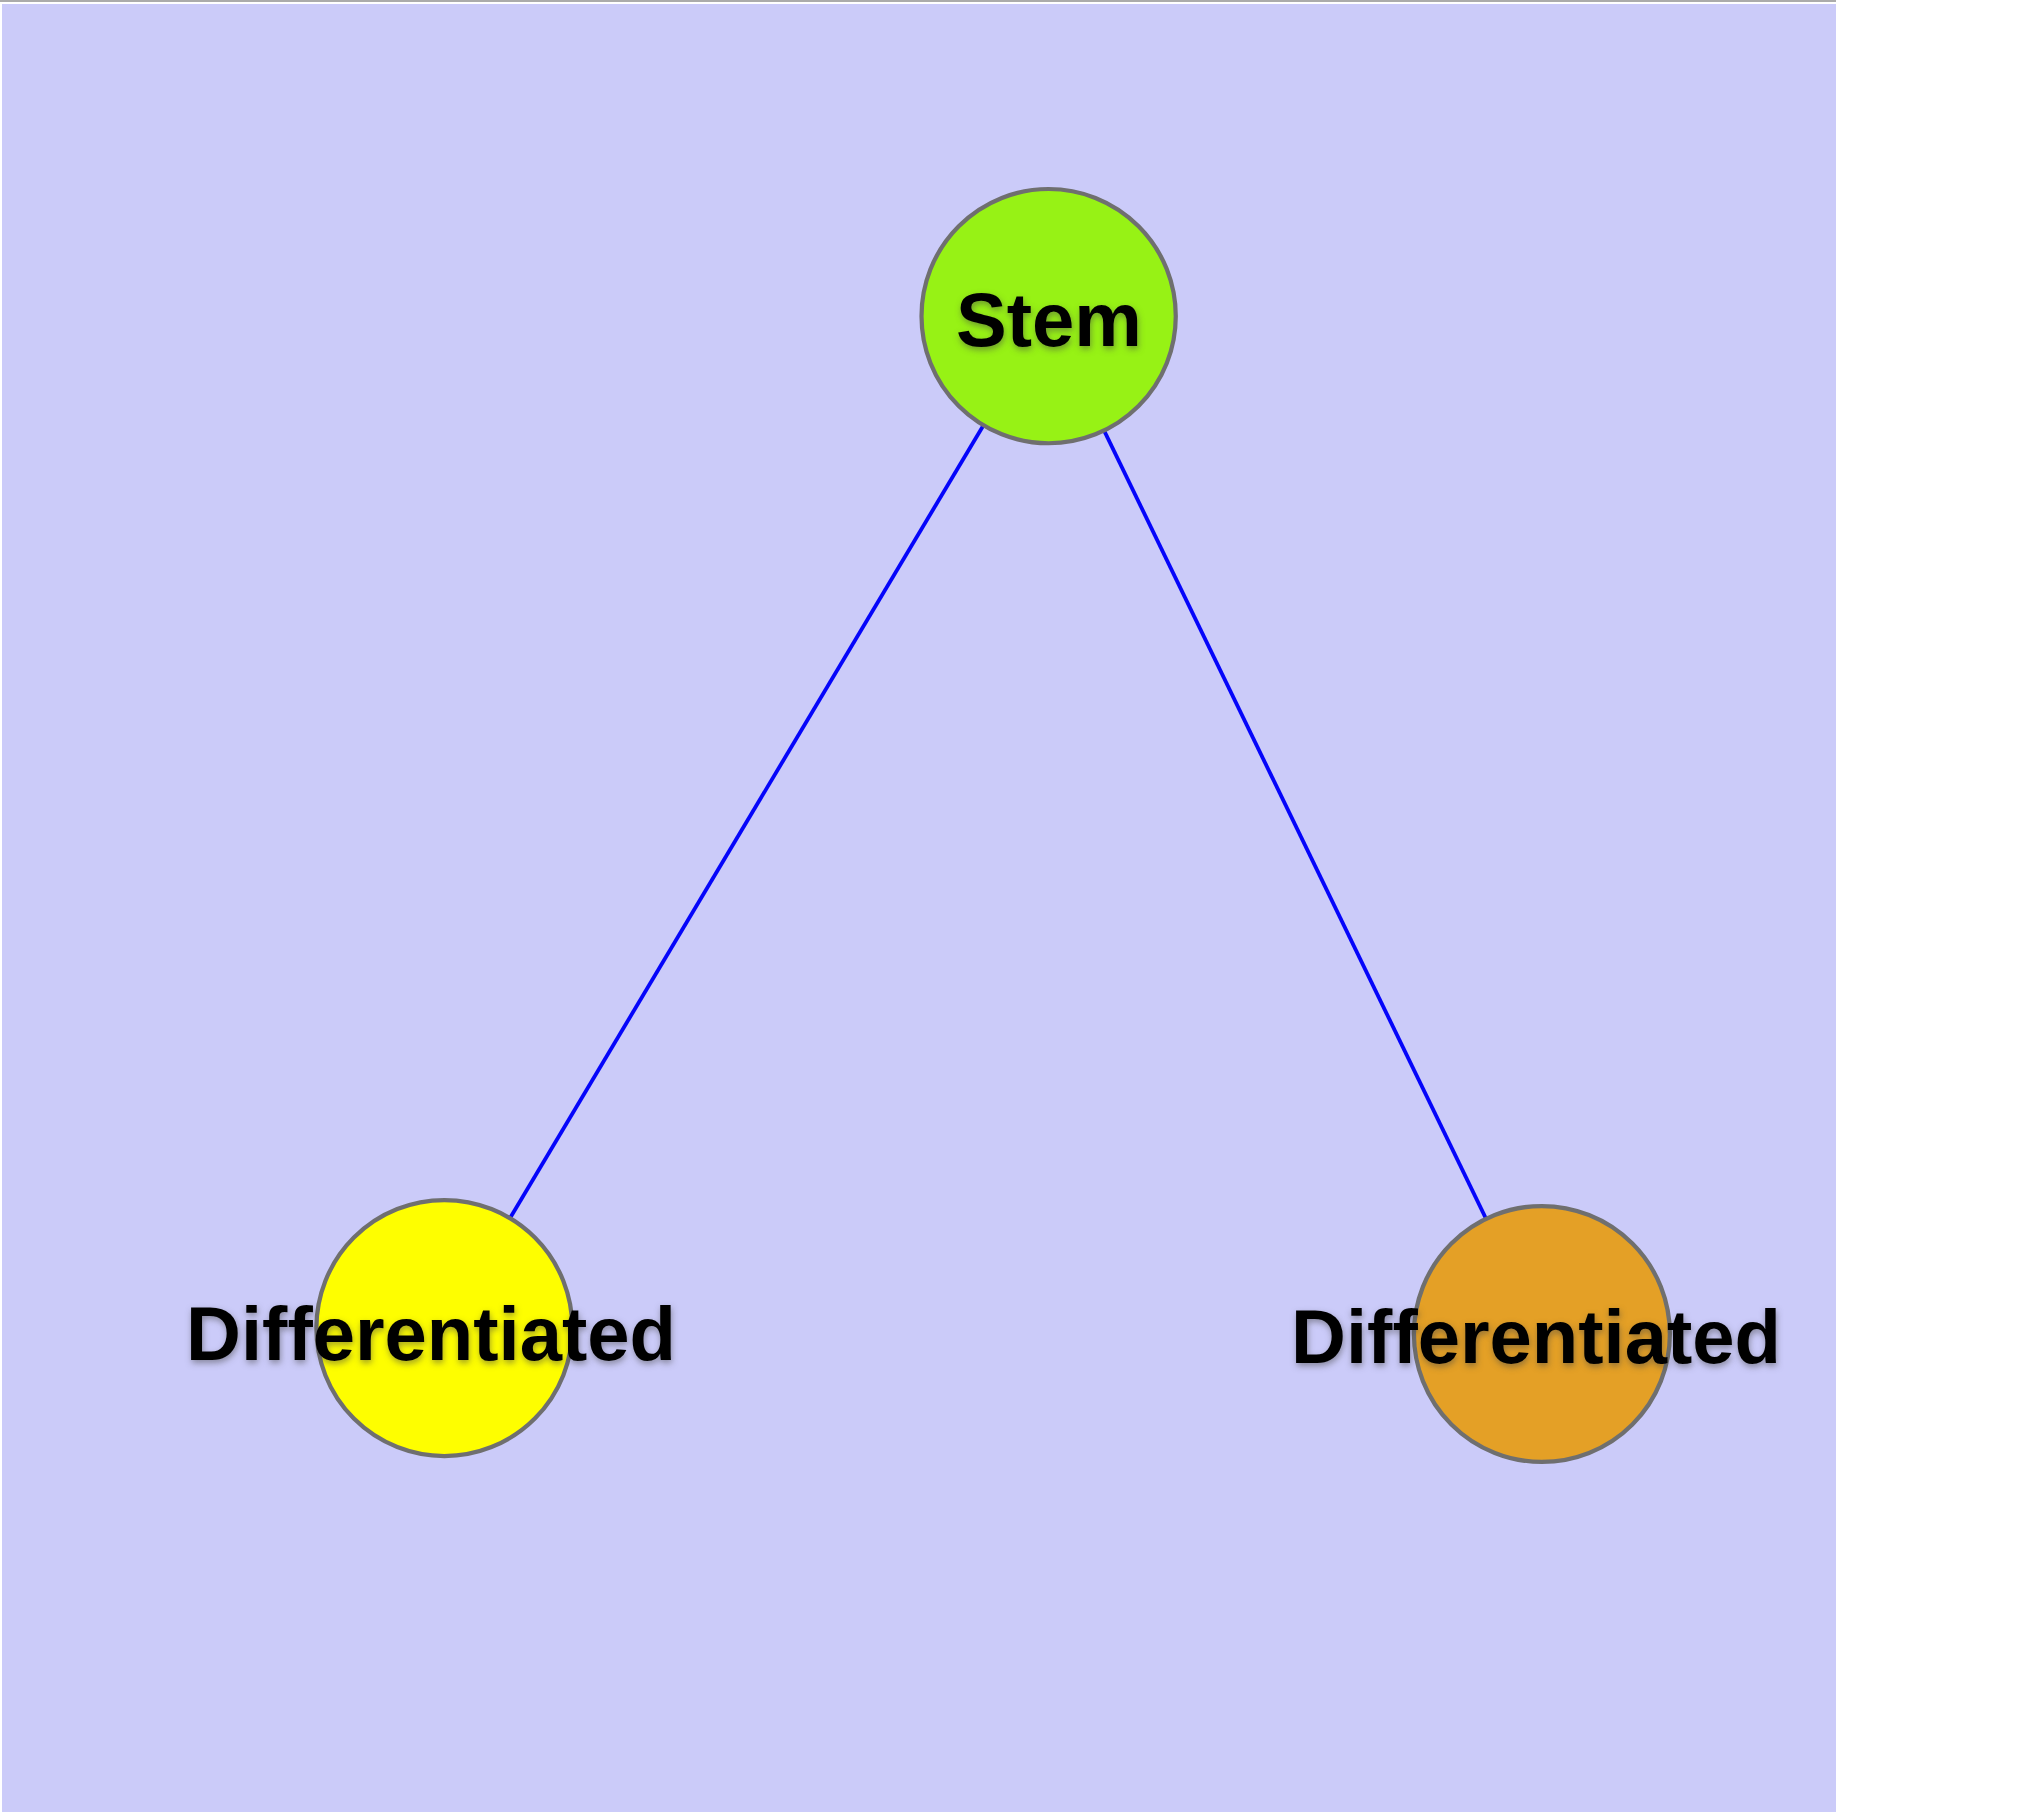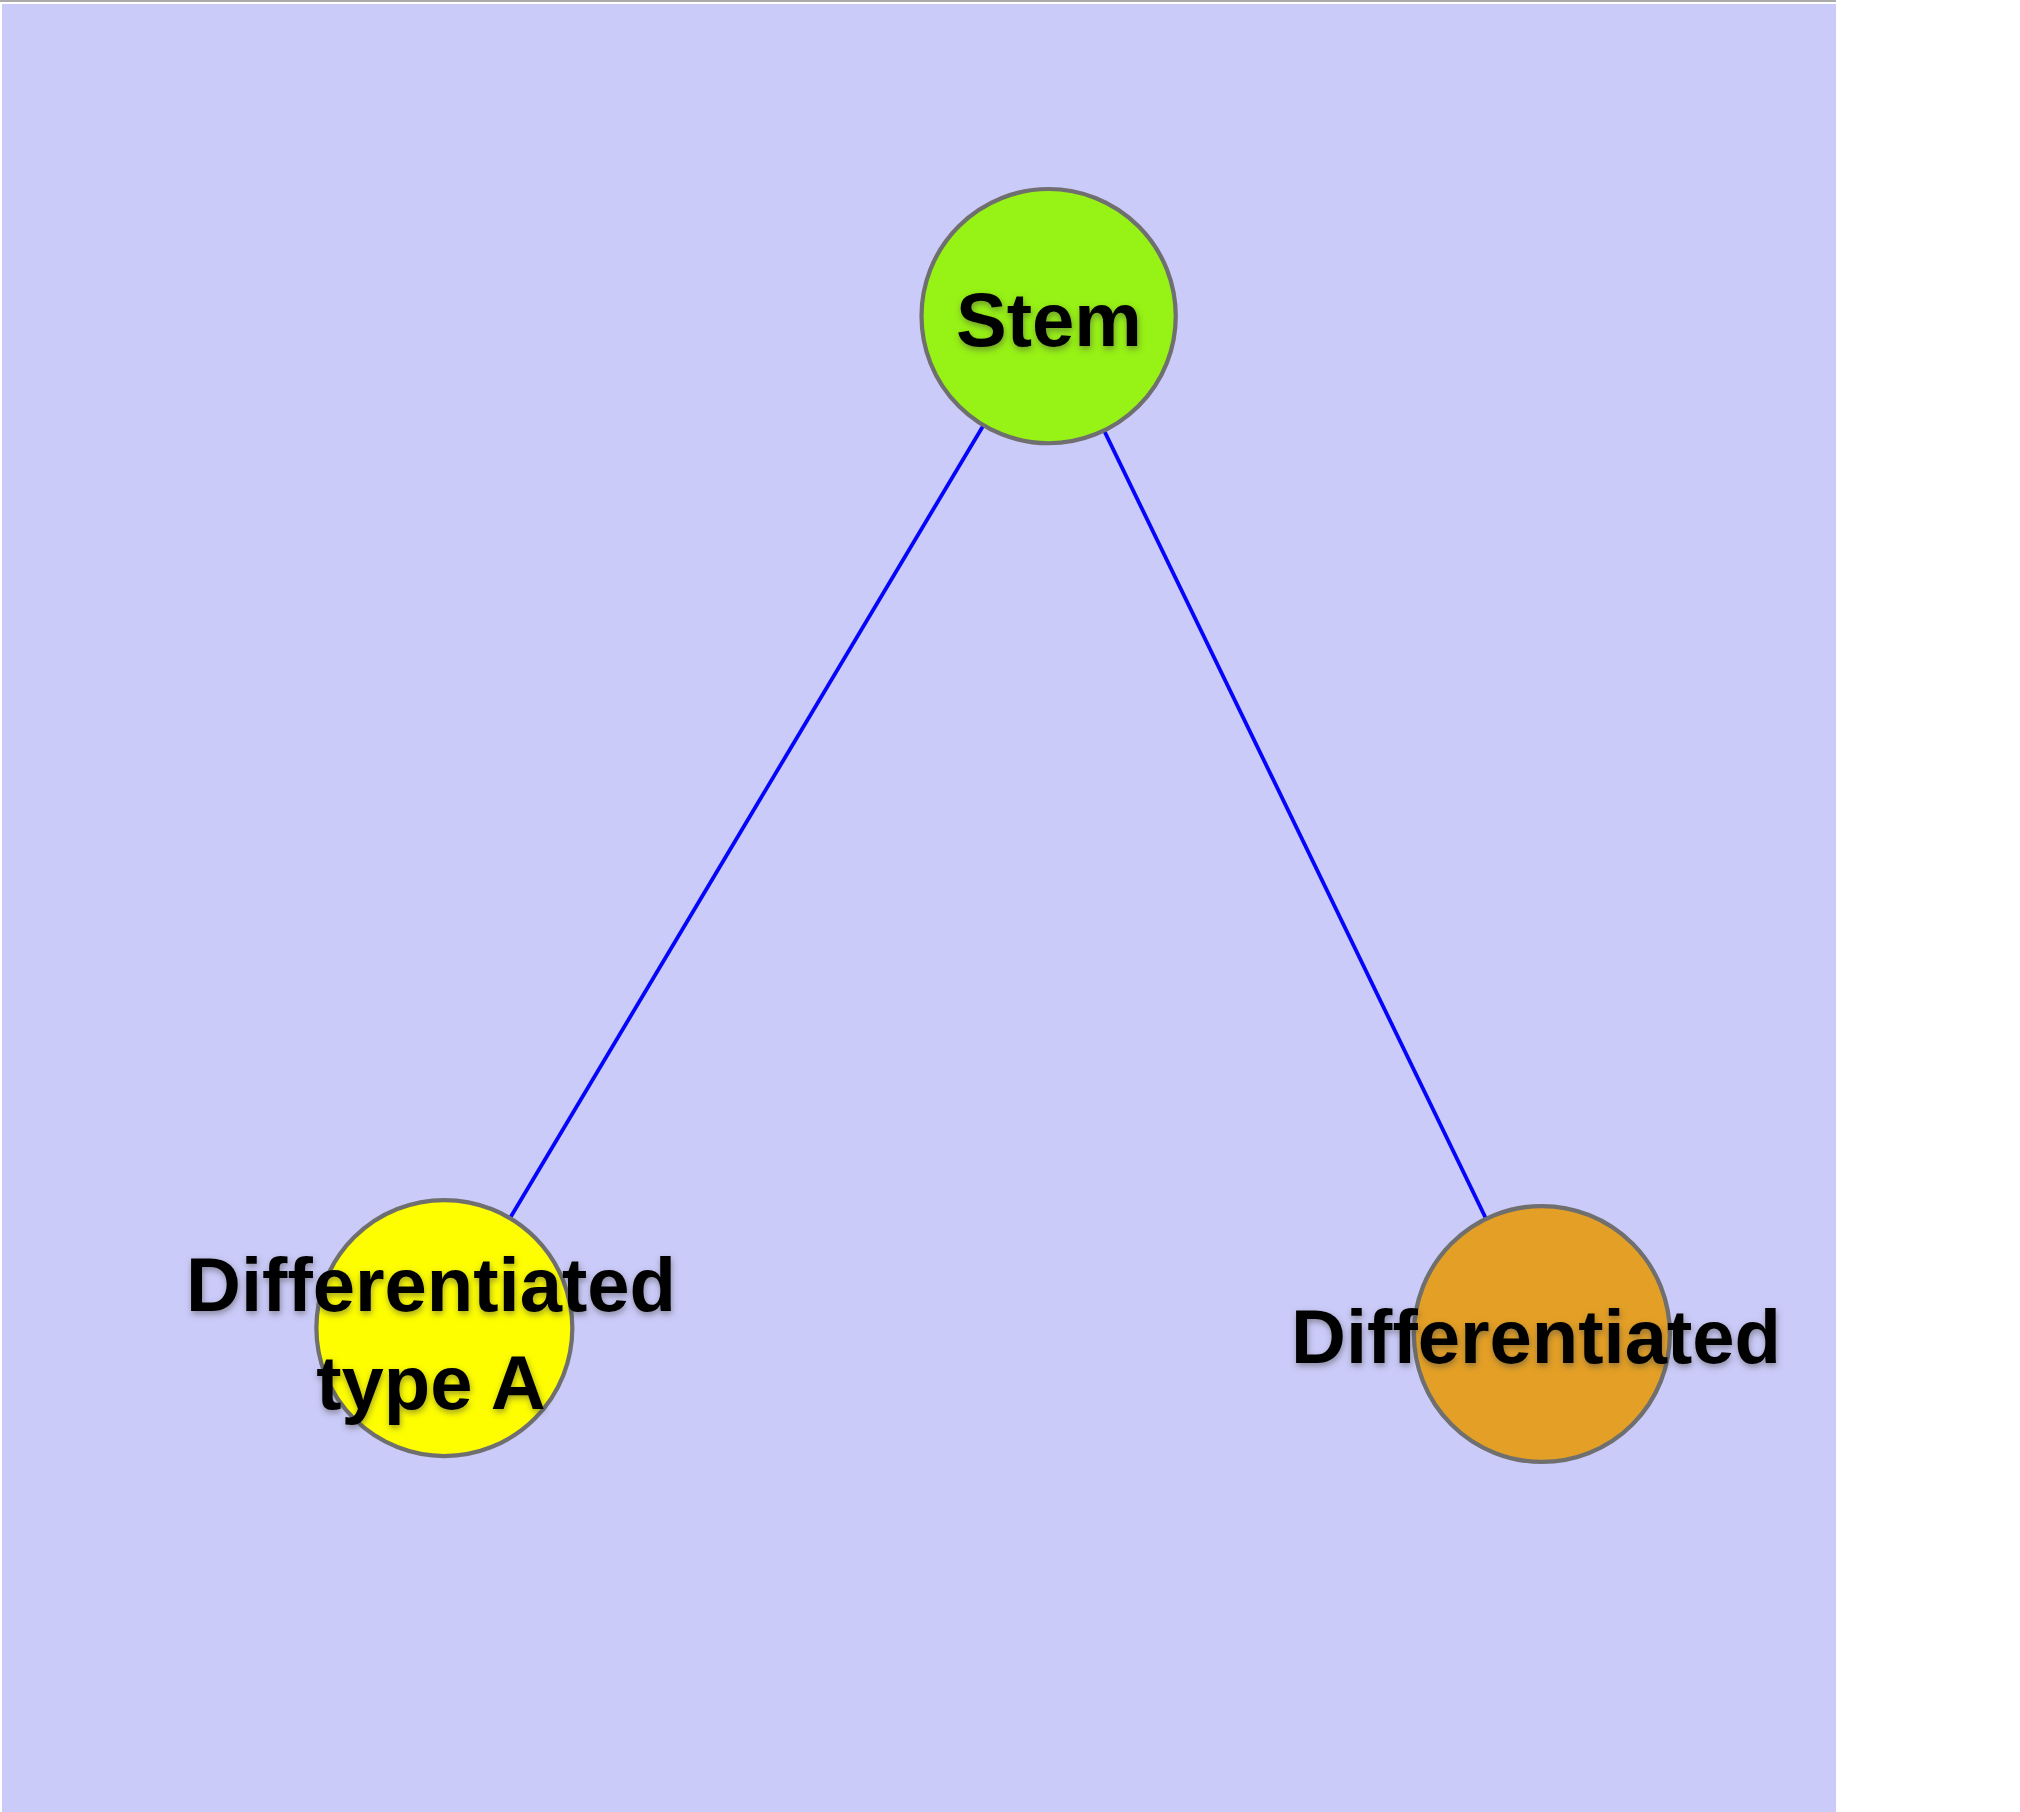--- a/index.html
+++ b/index.html
@@ -60,19 +60,18 @@
       <circle cx="1237" cy="373" r="150" fill="#97F215" stroke="#6F6F6F" stroke-width="5"></circle>
       <circle cx="524" cy="1567" r="151" fill="#FEFE00" stroke="#6F6F6F" stroke-width="5"></circle>
       <circle cx="1819" cy="1574" r="151" fill="#E4A026" stroke="#6F6F6F" stroke-width="5"></circle>
     </svg>
 
 <div class="node-label" style="left: 1049px; top: 320px; color: rgb(0, 0, 0);">
       <div>Stem</div>
     </div>
     <div class="node-label" style="left: 431px; top: 1334px; color: rgb(0, 0, 0);">
       <div>Differentiated</div>
-      <div>type A</div>
     </div>
     <div class="node-label" style="left: 1536px; top: 1337px; color: rgb(0, 0, 0);">
       <div>Differentiated</div>
     </div>
   </div>
 
 
 </body></html>

